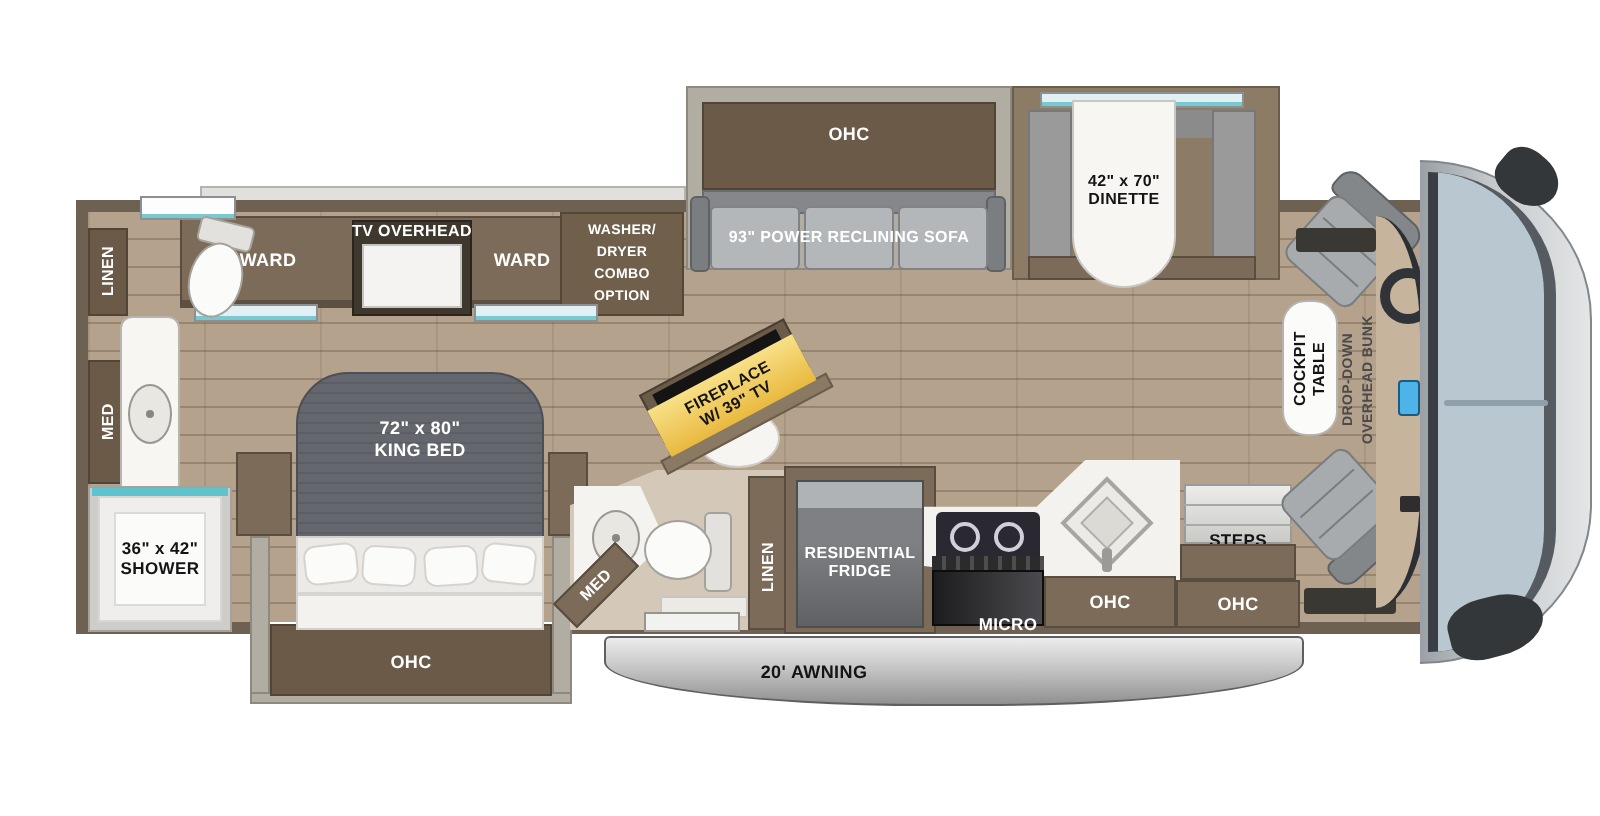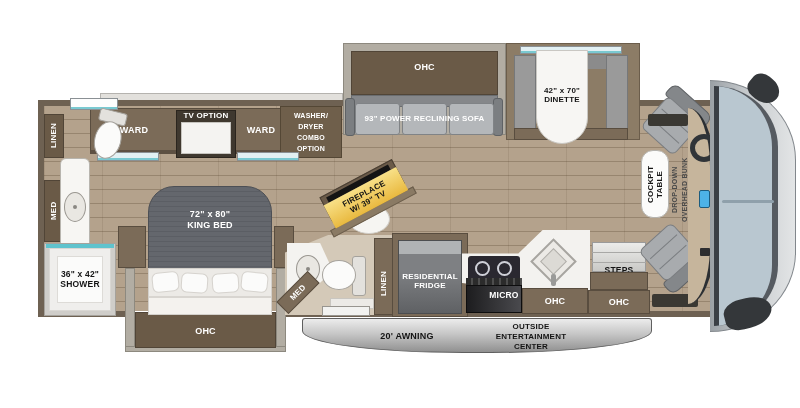--- a/index.html
+++ b/index.html
@@ -32,23 +32,20 @@
 </style>
 </head>
 <body>
 
 <div class="scene">
 
   <div class="abs" style="left:302px;top:318px;width:350px;height:35px;
               background:linear-gradient(180deg,#ececec 0,#c6c6c6 45%,#909090 100%);
               border:1px solid #5f5f5f;border-radius:3px 3px 46% 46% / 3px 3px 22px 22px;box-sizing:border-box;"></div>
   <div class="lbl dark f9" style="left:352px;top:328px;width:110px;height:16px;">20' AWNING</div>
-  <div class="lbl dark f8" style="left:468px;top:320px;width:126px;height:33px;line-height:10px;">OUTSIDE
-ENTERTAINMENT
-CENTER</div>
 
   <div class="abs" style="left:100px;top:93px;width:243px;height:8px;background:#e2e0dc;border:1px solid #b5b3af;box-sizing:border-box;"></div>
 
   <div class="abs wall" style="left:38px;top:100px;width:12px;height:217px;"></div>
   <div class="abs wall" style="left:38px;top:100px;width:307px;height:12px;"></div>
   <div class="abs wall" style="left:635px;top:100px;width:77px;height:12px;"></div>
   <div class="abs wall" style="left:38px;top:305px;width:92px;height:12px;"></div>
   <div class="abs wall" style="left:283px;top:305px;width:429px;height:12px;"></div>
   <div class="abs floor" style="left:44px;top:106px;width:668px;height:205px;"></div>
 
@@ -70,21 +67,21 @@
   <div class="abs" style="left:606px;top:55px;width:22px;height:78px;background:#9a9a9a;border:1px solid #76787a;box-sizing:border-box;"></div>
   <div class="abs cab" style="left:514px;top:128px;width:114px;height:12px;"></div>
   <div class="abs" style="left:536px;top:50px;width:52px;height:94px;background:#f7f6f3;border:1px solid #c9c7c2;border-radius:0 0 26px 26px;box-sizing:border-box;"></div>
   <div class="lbl dark f8" style="left:534px;top:80px;width:56px;height:30px;">42" x 70"
 DINETTE</div>
 
   <div class="abs cab" style="left:90px;top:108px;width:192px;height:46px;border-bottom:4px solid #5d5042;"></div>
   <div class="lbl f9" style="left:104px;top:124px;width:60px;height:12px;">WARD</div>
   <div class="abs" style="left:176px;top:110px;width:60px;height:48px;background:#3f382f;border:1px solid #2b251e;box-sizing:border-box;"></div>
   <div class="abs" style="left:181px;top:122px;width:50px;height:32px;background:#f4f3f1;border:1px solid #c6c4bf;box-sizing:border-box;"></div>
-  <div class="lbl f8" style="left:166px;top:110px;width:80px;height:11px;">TV OPTION</div>
+  <div class="lbl f8" style="left:166px;top:110px;width:80px;height:11px;">TV OVERHEAD</div>
   <div class="lbl f9" style="left:232px;top:124px;width:58px;height:12px;">WARD</div>
   <div class="abs" style="left:280px;top:106px;width:62px;height:52px;background:#6f5f4b;border:1px solid #544735;box-sizing:border-box;"></div>
   <div class="lbl f7" style="left:280px;top:108px;width:62px;height:48px;line-height:11px;">WASHER/
 DRYER
 COMBO
 OPTION</div>
   <div class="abs glass" style="left:97px;top:152px;width:62px;height:9px;"></div>
   <div class="abs glass" style="left:237px;top:152px;width:62px;height:9px;"></div>
 
   <div class="abs glass" style="left:70px;top:98px;width:48px;height:12px;background:#fdfdfd;"></div>
@@ -153,21 +150,21 @@
               background:linear-gradient(180deg,#b0b3b5 0 13px,#7e8083 13px 30px,#5f6164 100%);"></div>
   <div class="lbl f8" style="left:398px;top:268px;width:64px;height:26px;">RESIDENTIAL
 FRIDGE</div>
   <div class="abs" style="left:462px;top:230px;width:128px;height:78px;background:#f3f2ef;
               clip-path:polygon(0 30%,44% 30%,63% 0,100% 0,100% 77%,44% 77%,0 68%);"></div>
   <div class="abs" style="left:468px;top:256px;width:52px;height:25px;background:#2a2830;border-radius:3px;"></div>
   <div class="abs" style="left:475px;top:261px;width:15px;height:15px;border:2px solid #cfd0d8;border-radius:50%;box-sizing:border-box;"></div>
   <div class="abs" style="left:497px;top:261px;width:15px;height:15px;border:2px solid #cfd0d8;border-radius:50%;box-sizing:border-box;"></div>
   <div class="abs" style="left:466px;top:278px;width:56px;height:8px;background:repeating-linear-gradient(90deg,#2b2b2b 0 5px,#4e4e4e 5px 7px);"></div>
   <div class="abs" style="left:466px;top:285px;width:56px;height:28px;background:linear-gradient(90deg,#1d1d1f,#4a4a4e);border:1px solid #0d0d0e;box-sizing:border-box;"></div>
-  <div class="lbl f85" style="left:466px;top:288px;width:76px;height:14px;">MICRO</div>
+  <div class="lbl f85" style="left:466px;top:305px;width:76px;height:14px;">MICRO</div>
   <div class="abs" style="left:537px;top:245px;width:33px;height:33px;background:#eceae6;border:2px solid #a7a5a0;transform:rotate(45deg);box-sizing:border-box;"></div>
   <div class="abs" style="left:544px;top:252px;width:19px;height:19px;background:#dcdad5;border:1px solid #b0aea9;transform:rotate(45deg);box-sizing:border-box;"></div>
   <div class="abs" style="left:551px;top:274px;width:5px;height:12px;background:#9a9a98;border-radius:2px;"></div>
   <div class="abs cab" style="left:522px;top:288px;width:66px;height:26px;"></div>
   <div class="lbl f9" style="left:522px;top:294px;width:66px;height:14px;">OHC</div>
 
   <div class="abs" style="left:592px;top:242px;width:54px;height:30px;background:linear-gradient(180deg,#ececea,#c9c9c6);border:1px solid #9a9a9a;box-sizing:border-box;"></div>
   <div class="abs" style="left:592px;top:252px;width:54px;height:1px;background:#a8a8a6;"></div>
   <div class="abs" style="left:592px;top:262px;width:54px;height:1px;background:#a8a8a6;"></div>
   <div class="lbl dark f85" style="left:592px;top:263px;width:54px;height:14px;">STEPS</div>

